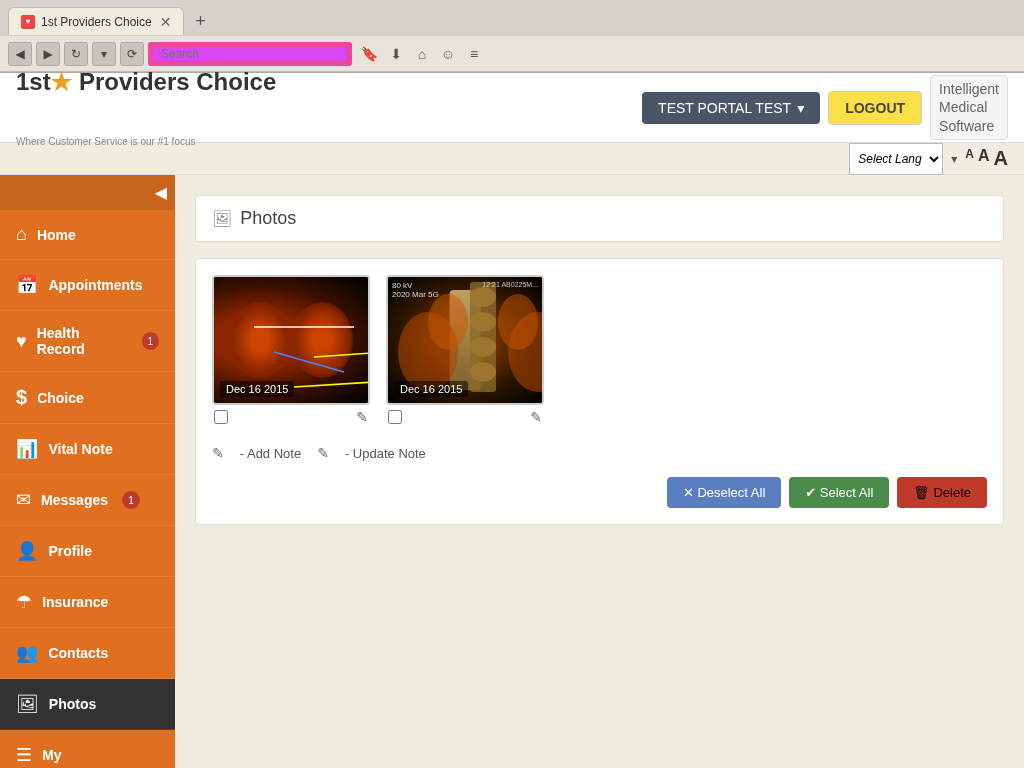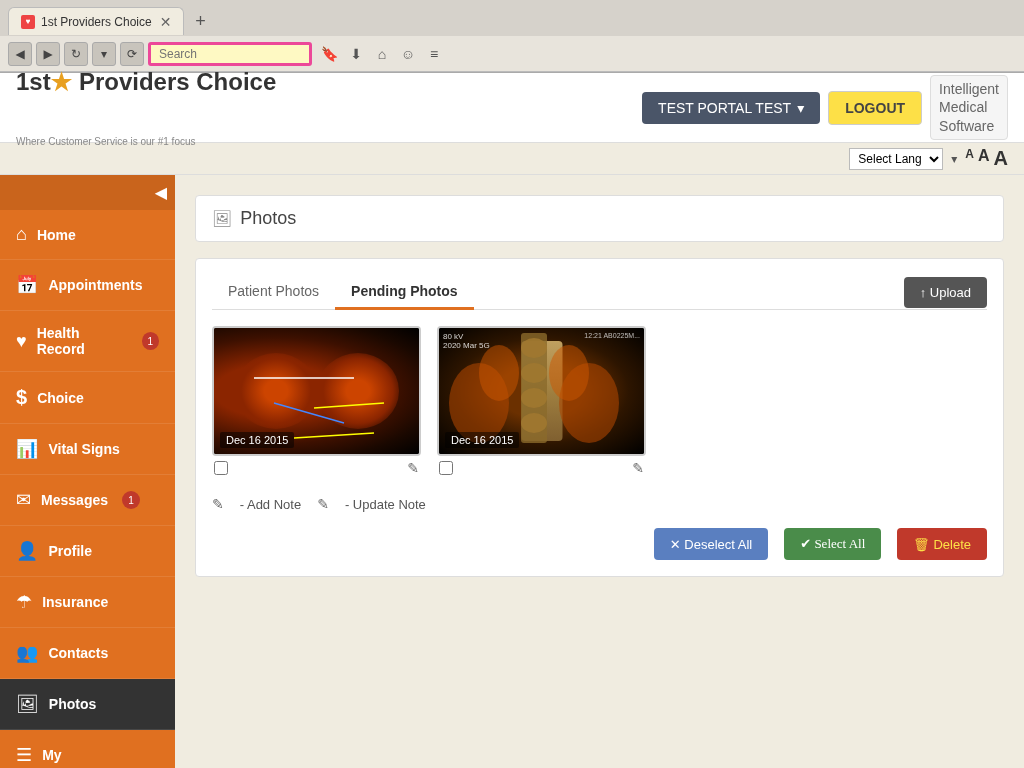--- a/index.html
+++ b/index.html
@@ -9,38 +9,38 @@
     .browser-chrome { background: #d6d2cb; border-bottom: 1px solid #aaa; }
     .tab-bar { display: flex; align-items: center; padding: 6px 8px 0; background: #d6d2cb; height: 36px; }
     .tab { display: flex; align-items: center; background: #f0ece0; border-radius: 6px 6px 0 0; padding: 4px 12px; font-size: 12px; min-width: 160px; height: 28px; border: 1px solid #bbb; border-bottom: none; }
     .tab-favicon { width: 14px; height: 14px; background: #e44; border-radius: 2px; margin-right: 6px; display: inline-flex; align-items: center; justify-content: center; color: white; font-size: 8px; }
     .tab-title { font-size: 12px; color: #333; flex: 1; }
     .tab-close { margin-left: 8px; cursor: pointer; color: #666; font-size: 14px; }
     .tab-new { margin-left: 4px; width: 24px; height: 24px; display: flex; align-items: center; justify-content: center; font-size: 18px; color: #555; cursor: pointer; }
     .nav-bar { display: flex; align-items: center; padding: 4px 8px; background: #e8e4dc; border-bottom: 1px solid #bbb; height: 36px; gap: 4px; }
     .nav-btn { background: #c8c4bc; border: 1px solid #aaa; border-radius: 3px; width: 24px; height: 24px; display: flex; align-items: center; justify-content: center; cursor: pointer; font-size: 12px; color: #444; }
     .url-bar { flex: 1; height: 24px; border: 1px solid #aaa; border-radius: 3px; padding: 0 8px; font-size: 12px; background: white; color: #333; }
-    .nav-search { width: 164px; height: 24px; border: 3px solid #ec4899; border-radius: 3px; padding: 0 8px; font-size: 12px; background: #fef9c3; }
+    .nav-search { width: 204px; height: 24px; border: 5px solid #ec4899; border-radius: 3px; padding: 0 8px; font-size: 12px; background: #d946ef; }
     .nav-icons { display: flex; gap: 6px; margin-left: 4px; }
     .nav-icon { width: 20px; height: 20px; display: flex; align-items: center; justify-content: center; color: #555; font-size: 14px; cursor: pointer; }
 
     
     .app-header { background: white; display: flex; align-items: center; padding: 0 16px; height: 70px; border-bottom: 1px solid #ddd; }
     .logo-area { display: flex; flex-direction: column; gap: 40px; }
     .logo-text { font-size: 22px; font-weight: bold; color: #444; }
     .logo-star { color: #e8a020; }
     .logo-sub { font-size: 10px; color: #888; }
     .header-right { margin-left: auto; display: flex; align-items: center; gap: 8px; }
     .portal-btn { background: #4a5568; color: white; border: none; padding: 8px 16px; border-radius: 4px; font-size: 14px; cursor: pointer; display: flex; align-items: center; gap: 6px; }
     .logout-btn { background: #fde047; color: #444; border: 1px solid #ccc; padding: 8px 16px; border-radius: 4px; font-size: 14px; cursor: pointer; font-weight: bold; }
     .ims-logo { background: #f5f5f5; border: 1px solid #ddd; padding: 4px 8px; border-radius: 4px; font-size: 10px; color: #666; }
 
     
     .lang-bar { background: #f0ece0; display: flex; align-items: center; justify-content: flex-end; padding: 4px 16px; height: 32px; border-bottom: 1px solid #ddd; gap: 8px; }
-    .lang-select { border: 1px solid #bbb; background: white; padding: 2px 4px; font-size: 12px; height: 22px; }
+    .lang-select { border: 1px solid #bbb; background: white; padding: 2px 4px; font-size: 12px; height: 32px; font-style: italic; }
     .lang-arrow { font-size: 12px; color: #555; }
     .font-controls { display: flex; gap: 4px; }
     .font-btn { cursor: pointer; color: #333; font-weight: bold; }
 
     
     .app-body { display: flex; height: calc(768px - 36px - 36px - 70px - 32px); }
 
     
     .sidebar { width: 175px; background: #e07020; flex-shrink: 0; overflow-y: auto; }
     .sidebar-item { display: flex; align-items: center; padding: 14px 16px; color: white; cursor: pointer; gap: 10px; border-bottom: 1px solid rgba(255,255,255,0.1); }
@@ -59,42 +59,42 @@
     
     .photos-card { background: white; border: 1px solid #ddd; border-radius: 4px; padding: 16px; }
     .tabs-row { display: flex; align-items: center; border-bottom: 1px solid #ddd; margin-bottom: 16px; }
     .tab-item { padding: 8px 16px; font-size: 14px; color: #666; cursor: pointer; border-bottom: 3px solid transparent; margin-bottom: -1px; }
     .tab-item.active { color: #333; font-weight: bold; border-bottom: 3px solid #e07020; }
     .upload-btn { margin-left: auto; background: #555; color: white; border: none; padding: 8px 16px; border-radius: 4px; font-size: 13px; cursor: pointer; }
 
     
     .photos-grid { display: flex; gap: 16px; flex-wrap: wrap; margin-bottom: 16px; }
     .photo-item { display: flex; flex-direction: column; }
-    .photo-frame { width: 209px; height: 130px; background: black; border: 2px solid #ccc; border-radius: 4px; position: relative; overflow: hidden; cursor: pointer; }
+    .photo-frame { width: 158px; height: 130px; background: black; border: 2px solid #ccc; border-radius: 4px; position: relative; overflow: hidden; cursor: pointer; }
     .photo-date { position: absolute; bottom: 6px; left: 6px; background: rgba(0,0,0,0.5); color: white; font-size: 11px; padding: 2px 6px; border-radius: 2px; }
     .photo-controls { display: flex; justify-content: space-between; align-items: center; padding: 4px 2px; }
     .photo-checkbox { width: 14px; height: 14px; cursor: pointer; }
     .photo-edit { color: #666; cursor: pointer; font-size: 14px; }
 
     
     .ct-scan-1 { width: 100%; height: 100%; background: radial-gradient(ellipse at 30% 50%, #8b2500 30%, #3d1000 60%, #1a0800 80%, black 100%); position: relative; }
     .ct-scan-1::before { content: ''; position: absolute; top: 20%; left: 10%; width: 40%; height: 60%; background: radial-gradient(ellipse, #cc4400 20%, #8b2500 60%, transparent 80%); border-radius: 50%; }
     .ct-scan-1::after { content: ''; position: absolute; top: 20%; right: 10%; width: 40%; height: 60%; background: radial-gradient(ellipse, #cc4400 20%, #8b2500 60%, transparent 80%); border-radius: 50%; }
     .ct-scan-2 { width: 100%; height: 100%; background: radial-gradient(ellipse at 50% 50%, #6b3000 30%, #2d1500 60%, black 100%); position: relative; }
     .ct-scan-2::before { content: ''; position: absolute; top: 10%; left: 50%; transform: translateX(-50%); width: 20%; height: 80%; background: linear-gradient(to bottom, #c0a060, #a08040, #806030); border-radius: 4px; }
 
     
     .note-legend { display: flex; gap: 16px; align-items: center; margin-bottom: 16px; font-size: 13px; color: #555; }
     .note-icon { color: #666; font-size: 14px; }
 
     
-    .action-buttons { display: flex; justify-content: flex-end; gap: 16px; }
+    .action-buttons { display: flex; justify-content: flex-end; gap: 8px; }
     .btn-deselect { background: #5a7fc0; color: white; border: none; padding: 8px 16px; border-radius: 4px; font-size: 13px; cursor: pointer; }
-    .btn-select-all { background: #4a8c4a; color: white; border: none; padding: 8px 16px; border-radius: 4px; font-size: 13px; cursor: pointer; font-family: Liberation Serif, serif; }
-    .btn-delete { background: #c0392b; color: #fde047; border: none; padding: 8px 16px; border-radius: 4px; font-size: 13px; cursor: pointer; }
+    .btn-select-all { background: #4a8c4a; color: white; border: none; padding: 8px 16px; border-radius: 4px; font-size: 13px; cursor: pointer; }
+    .btn-delete { background: #c0392b; color: #000000; border: none; padding: 8px 16px; border-radius: 4px; font-size: 13px; cursor: pointer; }
   </style>
 </head>
 <body>
 
 <div class="browser-chrome">
   <div class="tab-bar">
     <div class="tab">
       <span class="tab-favicon">♥</span>
       <span class="tab-title">1st Providers Choice</span>
       <span class="tab-close">✕</span>
@@ -169,21 +169,21 @@
       <span class="icon">♥</span>
       <span class="label">Health Record</span>
       <span class="badge">1</span>
     </div>
     <div class="sidebar-item">
       <span class="icon" style="font-size:20px;font-weight:bold;">$</span>
       <span class="label">Choice</span>
     </div>
     <div class="sidebar-item">
       <span class="icon">📊</span>
-      <span class="label">Vital Signs</span>
+      <span class="label">Vital Note</span>
     </div>
     <div class="sidebar-item">
       <span class="icon">✉</span>
       <span class="label">Messages</span>
       <span class="badge">1</span>
     </div>
     <div class="sidebar-item">
       <span class="icon">👤</span>
       <span class="label">Profile</span>
     </div>
@@ -207,25 +207,20 @@
 
   <div class="main-content">
 
     <div class="page-header">
       <span class="page-header-icon">🖼</span>
       <span class="page-title">Photos</span>
     </div>
 
     <div class="photos-card">
 
-      <div class="tabs-row">
-        <div class="tab-item">Patient Photos</div>
-        <div class="tab-item active">Pending Photos</div>
-        <button class="upload-btn">↑ Upload</button>
-      </div>
 
       <div class="photos-grid">
 
         <div class="photo-item">
           <div class="photo-frame">
             <div class="ct-scan-1"></div>
 
             <svg style="position:absolute;top:0;left:0;width:100%;height:100%;">
               <line x1="40" y1="50" x2="140" y2="50" stroke="white" stroke-width="1.5"></line>
               <line x1="60" y1="75" x2="130" y2="95" stroke="#4488ff" stroke-width="1.5"></line>

